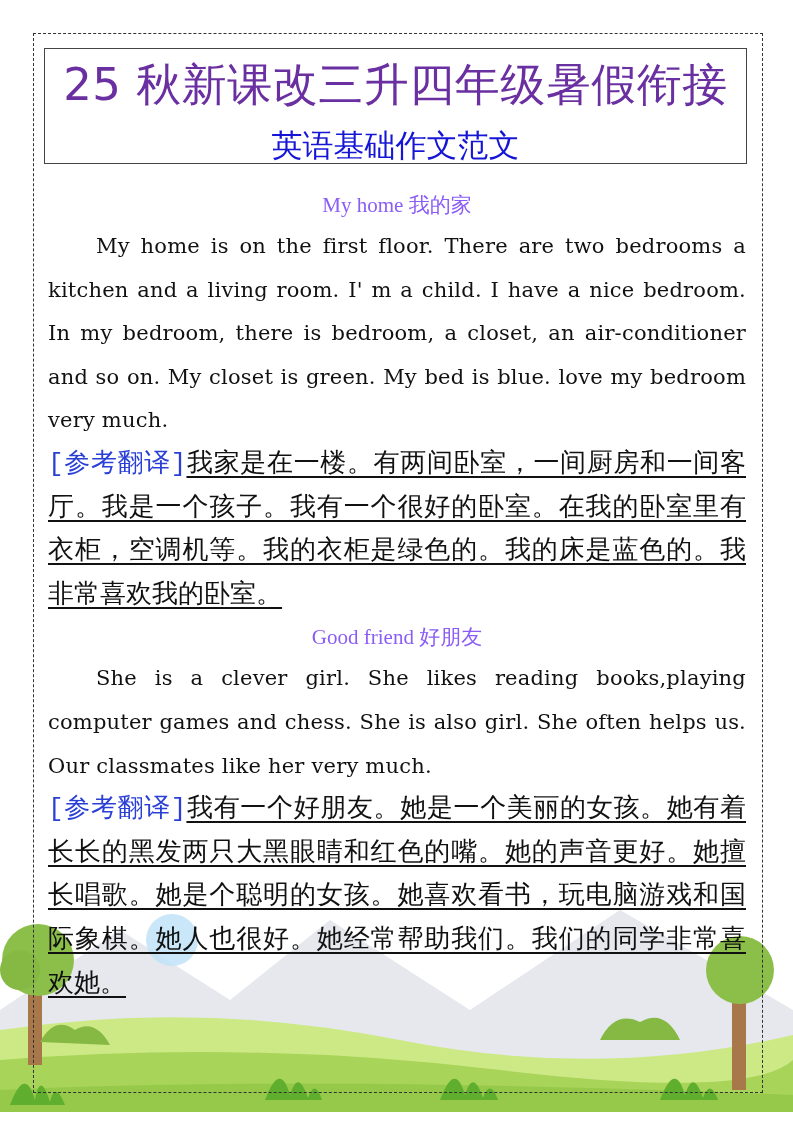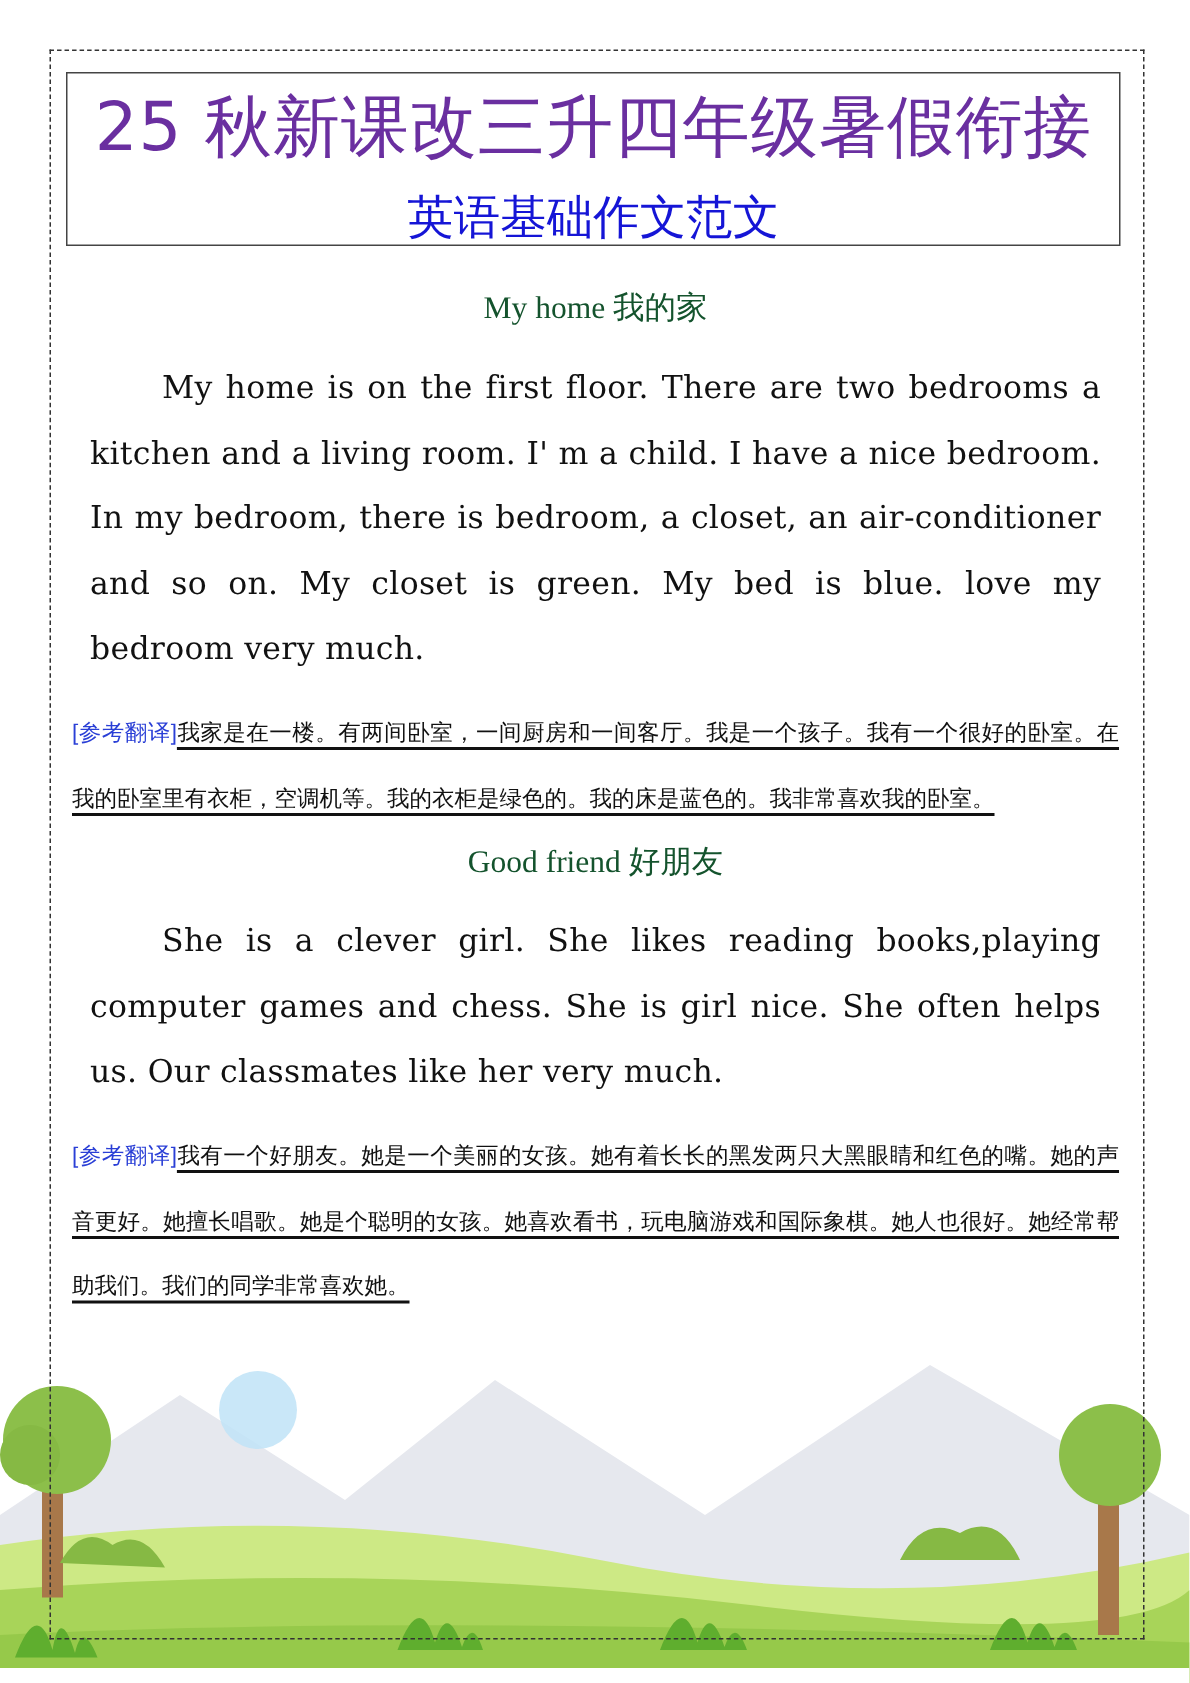--- a/index.html
+++ b/index.html
@@ -22,32 +22,32 @@
       color: #6a2fa0; font-family: "DejaVu Sans", "Liberation Sans", sans-serif;
       font-size: 45px; line-height: 56px; letter-spacing: 0.5px;
     }
     .title-sub {
       position: absolute; left: 0; right: 0; top: 76px; text-align: center;
       color: #1515d6; font-family: "DejaVu Serif", serif; font-weight: normal;
       font-size: 31px; line-height: 40px;
     }
     .content { position: absolute; left: 48px; top: 185px; width: 698px; z-index: 3; }
     .heading {
-      text-align: center; color: #14532d; font-size: 21px; line-height: 40px; height: 40px;
+      text-align: center; color: #8b5cf6; font-size: 21px; line-height: 40px; height: 40px;
       font-family: "Liberation Serif", "DejaVu Serif", serif;
     }
     .para {
       font-size: 21px; line-height: 43.6px; color: #111; text-align: justify;
-      text-align-last: left; margin: 12px; letter-spacing: 0.2px;
+      text-align-last: left; margin: 0; letter-spacing: 0.2px;
       font-family: "DejaVu Serif", serif;
     }
     .para.indent { text-indent: 48px; }
     .trans {
-      font-size: 15px; line-height: 43.6px; color: #111; margin: 0;
-      text-align: justify; font-family: Liberation Sans, sans-serif;
+      font-size: 26px; line-height: 43.6px; color: #111; margin: 0;
+      text-align: justify; font-family: Liberation Mono, monospace;
     }
     .trans .tag { color: #2a3fd6; }
     .trans .u { text-decoration: underline; text-decoration-thickness: 2px; text-underline-offset: 5px; }
   </style>
 </head>
 <body>
 
 <svg class="landscape" viewBox="0 0 793 232" preserveAspectRatio="none">
   <rect x="0" y="0" width="793" height="232" fill="#ffffff"></rect>
   <path d="M0 120 L120 40 L230 110 L330 30 L470 120 L620 20 L793 120 L793 232 L0 232 Z" fill="#e6e8ee"></path>
@@ -87,16 +87,16 @@
 </div>
 
 <div class="content">
   <section>
     <div class="heading">My home 我的家</div>
     <p class="para indent">My home is on the first floor. There are two bedrooms a kitchen and a living room. I' m a child. I have a nice bedroom. In my bedroom, there is bedroom, a closet, an air-conditioner and so on. My closet is green. My bed is blue. love my bedroom very much.</p>
     <p class="trans"><span class="tag">[参考翻译]</span><span class="u">我家是在一楼。有两间卧室，一间厨房和一间客厅。我是一个孩子。我有一个很好的卧室。在我的卧室里有衣柜，空调机等。我的衣柜是绿色的。我的床是蓝色的。我非常喜欢我的卧室。</span></p>
   </section>
   <section>
     <div class="heading">Good friend 好朋友</div>
-    <p class="para indent">She is a clever girl. She likes reading books,playing computer games and chess. She is girl nice. She often helps us. Our classmates like her very much.</p>
+    <p class="para indent">She is a clever girl. She likes reading books,playing computer games and chess. She is also girl. She often helps us. Our classmates like her very much.</p>
     <p class="trans"><span class="tag">[参考翻译]</span><span class="u">我有一个好朋友。她是一个美丽的女孩。她有着长长的黑发两只大黑眼睛和红色的嘴。她的声音更好。她擅长唱歌。她是个聪明的女孩。她喜欢看书，玩电脑游戏和国际象棋。她人也很好。她经常帮助我们。我们的同学非常喜欢她。</span></p>
   </section>
 </div>
 
 </body></html>

